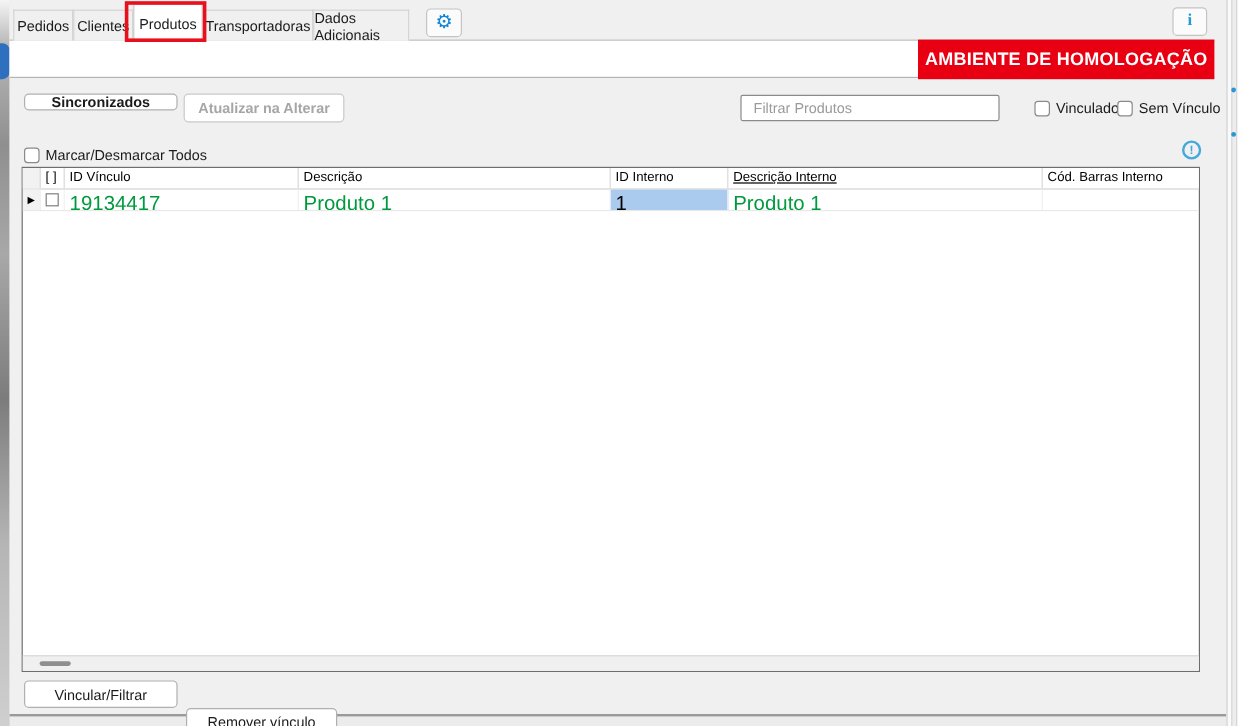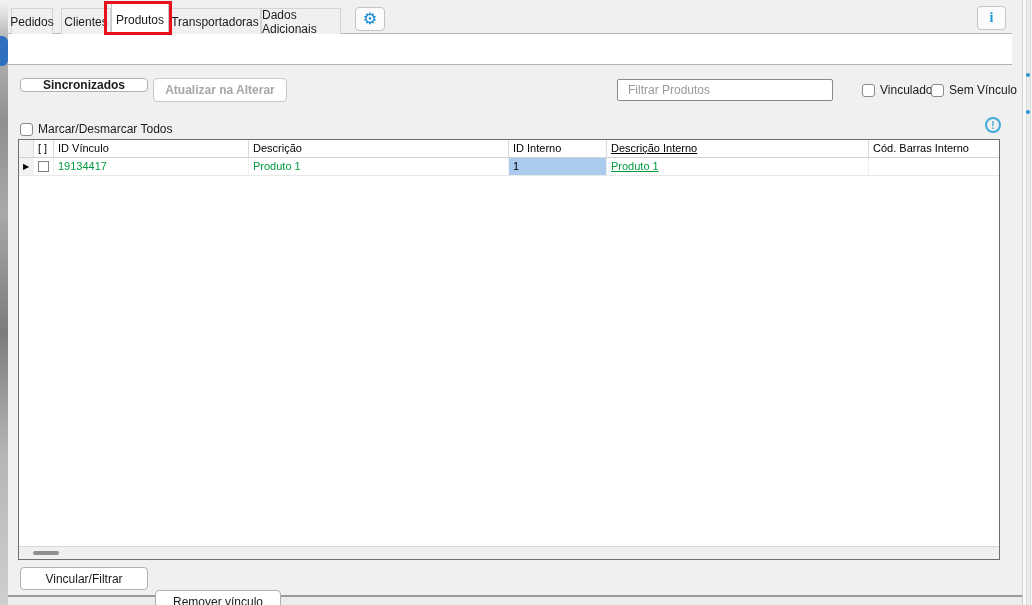--- a/index.html
+++ b/index.html
@@ -16,21 +16,21 @@
   .bg-right .dot { position:absolute; left:3px; width:4px; height:4px; background:#2b96d3; border-radius:50%; }
 
   
   .window { position:absolute; left:8px; top:0; width:1014px; height:597px; background:#f0f0f0; border-bottom:2px solid #9a9a9a; }
 
   
   .tabstrip { position:absolute; left:0; top:0; width:1004px; height:34px; border-bottom:1px solid #b9b9b9; background:#f0f0f0; }
   .tab { position:absolute; top:8px; height:26px; background:#f0f0f0; border:1px solid #d4d4d4; border-bottom:none;
          font-size:12px; color:#1b1b1b; display:flex; align-items:center; justify-content:center; cursor:default; }
   .tab.active { top:3px; height:32px; background:#ffffff; border:1px solid #c8c8c8; border-bottom:none; z-index:2; }
-  .tab-pedidos { left:3px;  width:42px; }
+  .tab-pedidos { left:3px;  width:50px; }
   .tab-clientes { left:53px; width:50px; }
   .tab-produtos { left:103px; width:58px; }
   .tab-transportadoras { left:161px; width:92px; }
   .tab-dados { left:253px; width:80px; }
   .annotation-box { position:absolute; left:96px; top:1px; width:68px; height:34px; border:3px solid #e8101c; z-index:5; pointer-events:none; }
 
   .icon-btn { position:absolute; background:#fbfbfb; border:1px solid #c4c4c4; border-radius:4px;
               display:flex; align-items:center; justify-content:center; cursor:pointer; }
   .gear-btn { left:347px; top:7px; width:30px; height:24px; }
   .gear-glyph { font-size:16px; color:#0e86d4; line-height:1; font-weight:bold; }
@@ -58,21 +58,21 @@
   .chk-selectall .cb { border-radius:3px; }
 
   .warning-icon { position:absolute; left:977px; top:117px; width:16px; height:16px; border:2px solid #44a8da; border-radius:50%;
                   display:flex; align-items:center; justify-content:center; font-size:10px; font-weight:bold; color:#44a8da; cursor:default; }
 
   
   .grid { position:absolute; left:10px; top:139px; width:982px; height:421px; background:#ffffff; border:1px solid #6e6e6e; }
   .grid-header { display:flex; height:18px; border-bottom:1px solid #d2d2d2; background:#ffffff; }
   .gh-cell { font-size:11px; color:#000; padding:2px 4px 0 4px; border-right:1px solid #d9d9d9; overflow:hidden; white-space:nowrap; }
   .grid-row { display:flex; height:18px; border-bottom:1px solid #e9e9e9; }
-  .gr-cell { font-size:11px; padding:2px 4px 0 4px; border-right:1px solid #f0f0f0; overflow:hidden; white-space:nowrap; }
+  .gr-cell { font-size:17px; padding:2px 4px 0 4px; border-right:1px solid #f0f0f0; overflow:hidden; white-space:nowrap; }
   .c0 { width:15px; flex:0 0 15px; } .c1 { width:20px; flex:0 0 20px; }
   .c2 { width:195px; flex:0 0 195px; } .c3 { width:260px; flex:0 0 260px; }
   .c4 { width:98px; flex:0 0 98px; } .c5 { width:262px; flex:0 0 262px;text-decoration:underline; }
   .c6 { width:132px; flex:0 0 132px; border-right:none; }
   .gh-cell.c0 { background:#f2f2f2; }
   .gr-cell.c0 { background:#f2f2f2; color:#000; font-size:8px; display:flex; align-items:center; justify-content:center; padding:0; }
   .gr-cell.c1 { display:flex; align-items:center; justify-content:center; padding:0; }
   .row-cb { width:11px; height:11px; background:#fff; border:1px solid #808080; }
   .green { color:#009a3e; }
   .cell-selected { background:#aacbee; color:#000; }
@@ -115,20 +115,21 @@
         <span class="gear-glyph">⚙</span>
       </div>
       <div class="icon-btn info-btn">
         <span class="info-glyph">i</span>
       </div>
     </div>
 
     <div class="annotation-box"></div>
 
     <div class="content-strip"></div>
+    <div class="banner">AMBIENTE DE HOMOLOGAÇÃO</div>
 
     <div class="btn btn-sincronizados">Sincronizados</div>
     <div class="btn btn-atualizar">Atualizar na Alterar</div>
 
     <input class="filter-input" type="text" placeholder="Filtrar Produtos" style="">
 
     <div class="check-item chk-vinculados">
       <span class="cb"></span>
       <span>Vinculados</span>
     </div>

